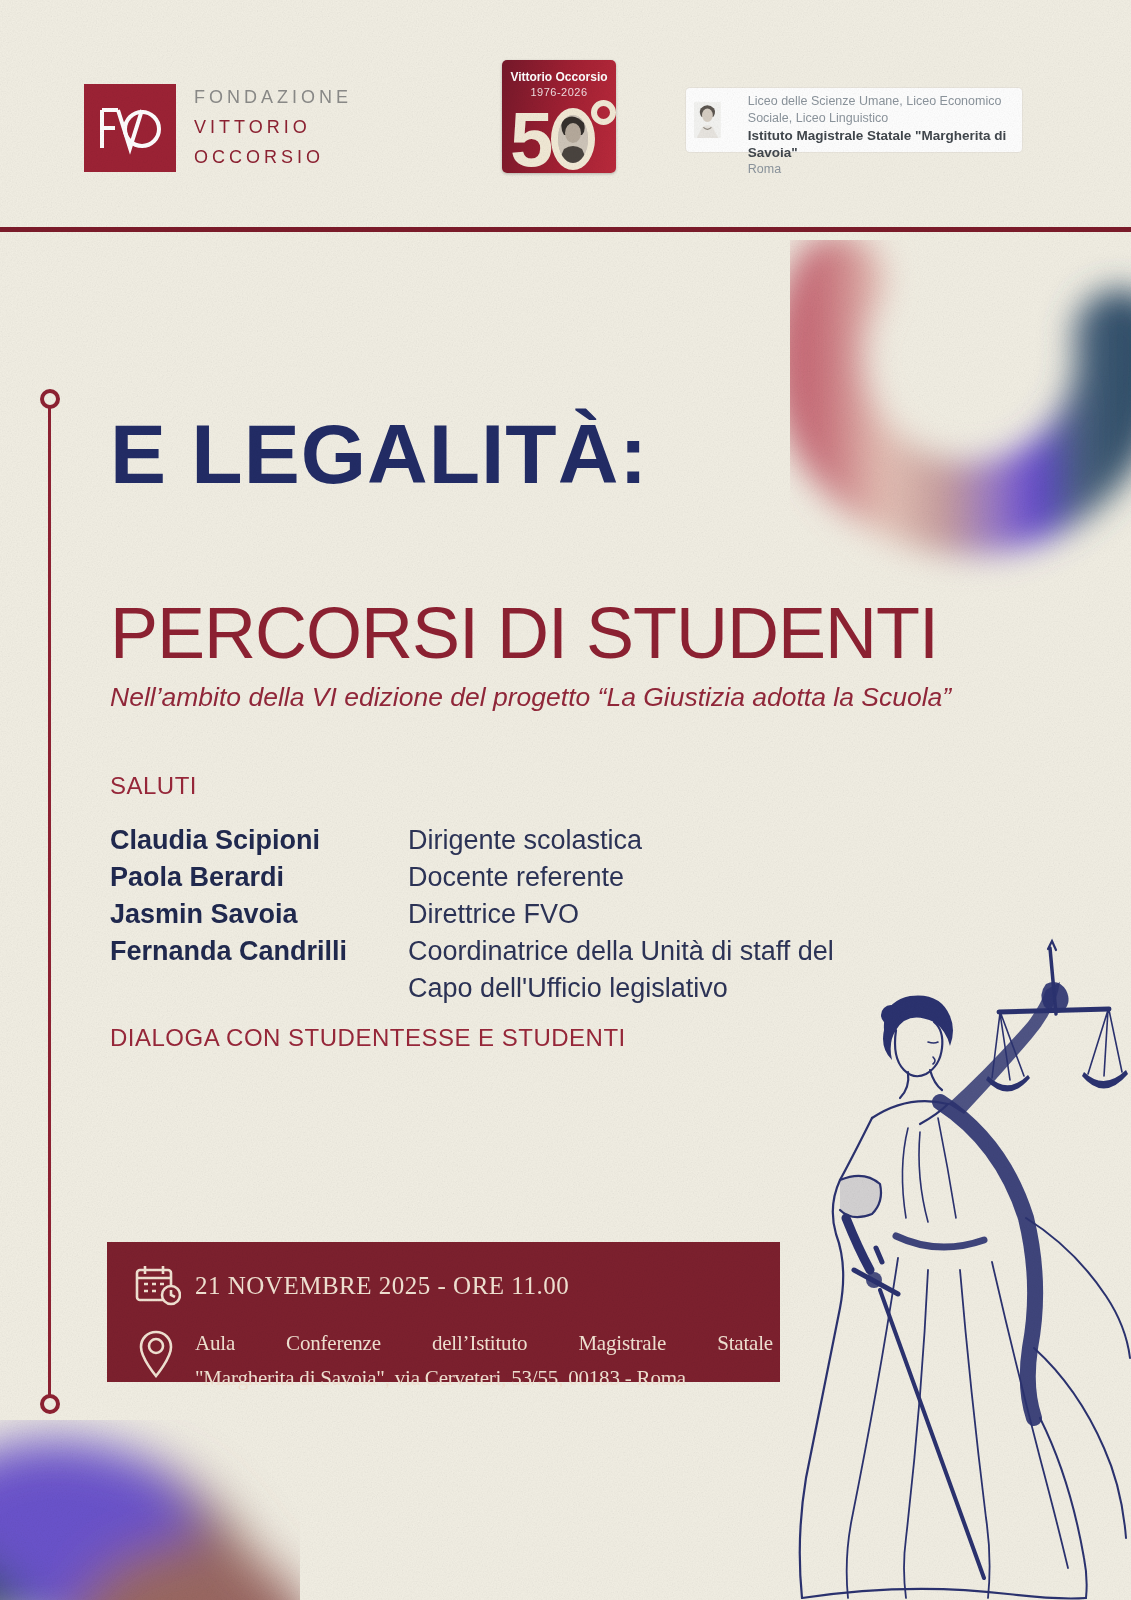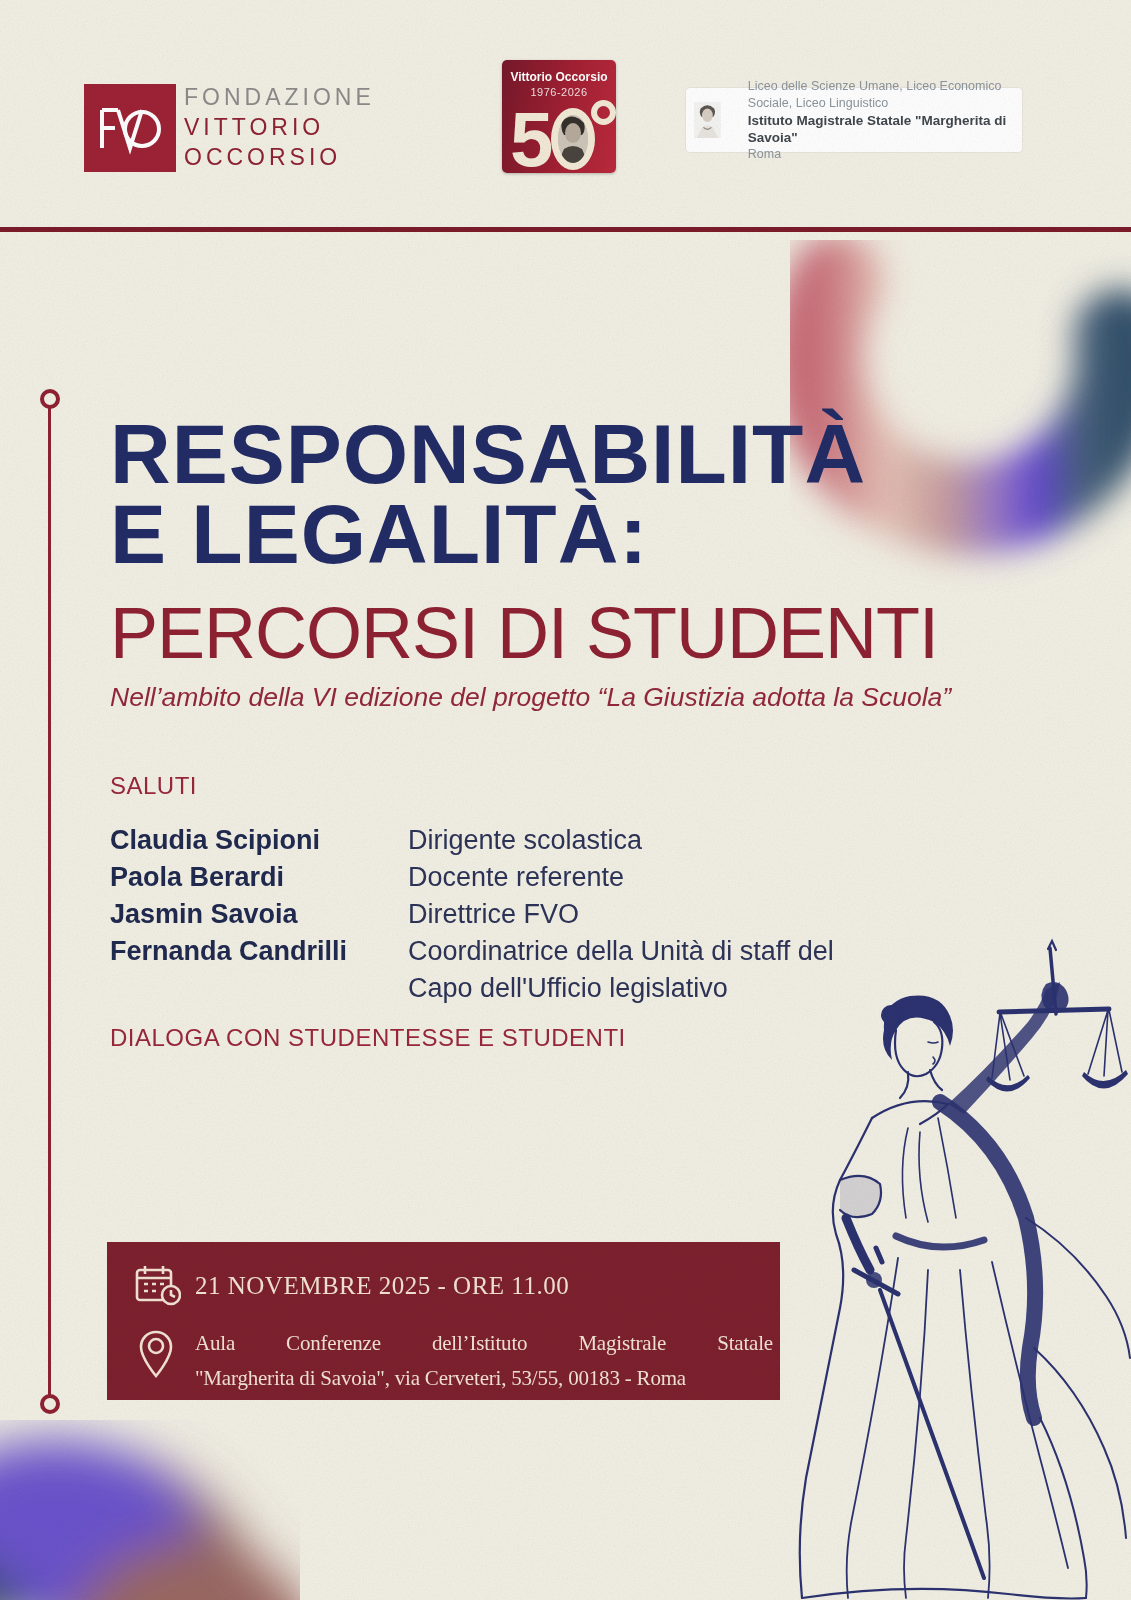--- a/index.html
+++ b/index.html
@@ -3,34 +3,34 @@
 <meta charset="utf-8">
 <style>
   html,body{margin:0;padding:0;background:#d9d6cc;}
   .poster{
     position:relative;width:1131px;height:1600px;overflow:hidden;
     background:#f2efe4;font-family:"Liberation Sans",sans-serif;
   }
   .abs{position:absolute;}
   
   .fvo-box{left:84px;top:84px;width:92px;height:88px;background:#9d2235;}
-  .fvo-text{left:184px;top:82px;font-size:23px;letter-spacing:4px;line-height:30px;font-weight:500;}
+  .fvo-text{left:194px;top:82px;font-size:18px;letter-spacing:4px;line-height:30px;font-weight:500;}
   .fvo-text .l1{color:#8b8b89;}
   .fvo-text .l2,.fvo-text .l3{color:#8e2132;}
   .badge{left:502px;top:60px;width:114px;height:113px;border-radius:5px;
     background:linear-gradient(100deg,#76182a 0%,#a32033 55%,#bb2a3c 100%);
     overflow:hidden;box-shadow:0 1px 3px rgba(0,0,0,.25);}
   .badge .bname{position:absolute;top:10px;width:100%;text-align:center;color:#fff;font-size:12px;font-weight:700;}
   .badge .byears{position:absolute;top:26px;width:100%;text-align:center;color:rgba(255,255,255,.85);font-size:11px;font-weight:400;letter-spacing:.5px;}
   .badge .num{position:absolute;left:8px;bottom:2px;display:flex;align-items:flex-end;color:#f2ead6;}
   .badge .five{font-size:78px;font-weight:700;line-height:64px;}
   .badge .zero{width:44px;height:62px;border:7px solid #f2ead6;border-radius:50%;overflow:hidden;background:#cfc6ba;margin-left:-2px;margin-bottom:1px;box-sizing:border-box;}
   .badge .deg{width:13px;height:13px;border:6px solid #f2ead6;border-radius:50%;margin-bottom:46px;margin-left:-4px;}
   .school-card{left:686px;top:88px;width:336px;height:64px;background:#ffffff;border-radius:4px;
-    box-shadow:0 0 0 1px #e9e5dc;display:flex;align-items:center;padding:5px 8px;box-sizing:border-box;gap:27px;}
+    box-shadow:0 0 0 1px #e9e5dc;display:flex;align-items:flex-start;padding:5px 8px;box-sizing:border-box;gap:27px;}
   .school-card .txt{font-size:12.5px;line-height:17px;color:#8c959d;}
   .school-card .txt .b{font-size:13.5px;font-weight:700;color:#41474d;}
   .rule-top{left:0;top:227px;width:1131px;height:5px;background:#7c1b2a;}
   
   .rail-line{left:48px;top:407px;width:3px;height:990px;background:#8e2132;}
   .ring{width:12px;height:12px;border:4px solid #8e2132;border-radius:50%;background:#f2efe4;}
   .ring.top{left:40px;top:389px;}
   .ring.bot{left:40px;top:1394px;}
   
   .title{left:110px;top:414px;color:#222c66;font-weight:700;font-size:84px;line-height:80px;letter-spacing:1px;white-space:nowrap;z-index:5;}
@@ -40,21 +40,21 @@
   .sec-head{color:#99273a;font-size:24px;letter-spacing:.5px;font-weight:500;z-index:5;}
   .saluti-head{left:110px;top:772px;}
   .people{left:110px;top:822px;display:grid;grid-template-columns:298px 462px;z-index:5;}
   .people .name{font-weight:700;color:#20294f;font-size:27px;line-height:37px;}
   .people .role{font-weight:400;color:#2c3357;font-size:27px;line-height:37px;}
   .dialoga-head{left:110px;top:1024px;}
   .dialoga-row{left:110px;top:1072px;display:grid;grid-template-columns:298px 410px;z-index:5;}
   .dialoga-row .pres{color:#2c3357;font-size:27px;line-height:37px;}
   .dialoga-row .pres b{color:#20294f;}
   
-  .event{left:107px;top:1242px;width:673px;height:158px;background:#7d202e;z-index:6;}
+  .event{left:107px;top:1242px;width:673px;height:140px;background:#7d202e;z-index:6;}
   .event .date{position:absolute;left:88px;top:30px;color:#f2e3d3;font-family:"Liberation Serif",serif;font-size:25px;letter-spacing:.5px;white-space:nowrap;}
   .event .loc{position:absolute;left:88px;top:84px;width:578px;color:#f2e3d3;font-family:"Liberation Serif",serif;font-size:21px;letter-spacing:-.2px;line-height:35px;}
   .event .loc .j{text-align:justify;text-align-last:justify;}
   .cal-icon{position:absolute;left:28px;top:22px;}
   .pin-icon{position:absolute;left:32px;top:88px;}
   
   .orb{pointer-events:none;}
   .noise{position:absolute;left:0;top:0;z-index:50;pointer-events:none;mix-blend-mode:multiply;opacity:.16;}
   .lady{left:788px;top:918px;z-index:2;}
 </style>
@@ -143,21 +143,20 @@
     </div>
   </div>
 
   <div class="abs rule-top"></div>
 
   <div class="abs ring top"></div>
   <div class="abs rail-line"></div>
   <div class="abs ring bot"></div>
 
   <div class="abs title">
-    <div>RESPONSABILITÀ</div>
     <div>E LEGALITÀ:</div>
   </div>
   <div class="abs title3">PERCORSI DI STUDENTI</div>
   <div class="abs subtitle">Nell’ambito della VI edizione del progetto “La Giustizia adotta la Scuola”</div>
 
   <div class="abs sec-head saluti-head">SALUTI</div>
   <div class="abs people">
     <div class="name">Claudia Scipioni</div>
     <div class="role">Dirigente scolastica</div>
     <div class="name">Paola Berardi</div>

